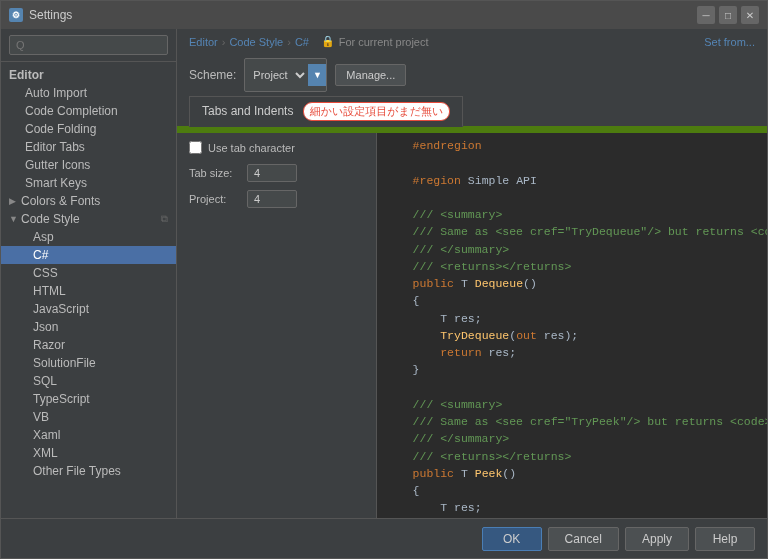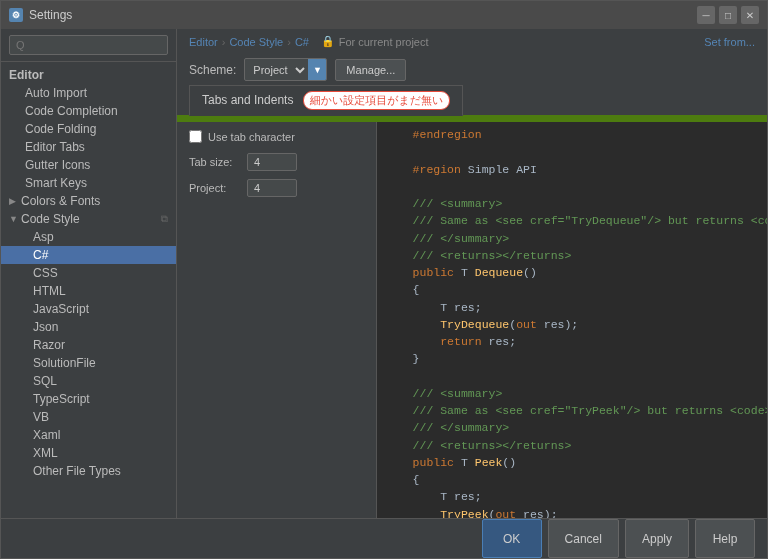--- a/index.html
+++ b/index.html
@@ -207,21 +207,21 @@
     }
 
     .scheme-label { color: #bbb; font-size: 12px; }
 
     .scheme-dropdown {
       display: flex;
       align-items: center;
       background: #45494a;
       border: 1px solid #666;
       border-radius: 2px;
-      height: 23px;
+      height: 34px;
       overflow: hidden;
     }
 
     .scheme-select {
       background: transparent;
       border: none;
       color: #ccc;
       font-size: 11px;
       padding: 0 4px;
       outline: none;
@@ -359,20 +359,21 @@
     .kw { color: #cc7832; }
     .comment { color: #629755; }
     .method { color: #ffc66d; }
 
     
     .bottom-bar {
       height: 40px;
       background: #3c3f41;
       border-top: 1px solid #555;
       display: flex;
+      align-items: center;
       justify-content: flex-end;
       padding: 0 12px;
       gap: 6px;
       flex-shrink: 0;
     }
 
     .bottom-btn {
       background: #4c5052;
       border: 1px solid #666;
       color: #ccc;

